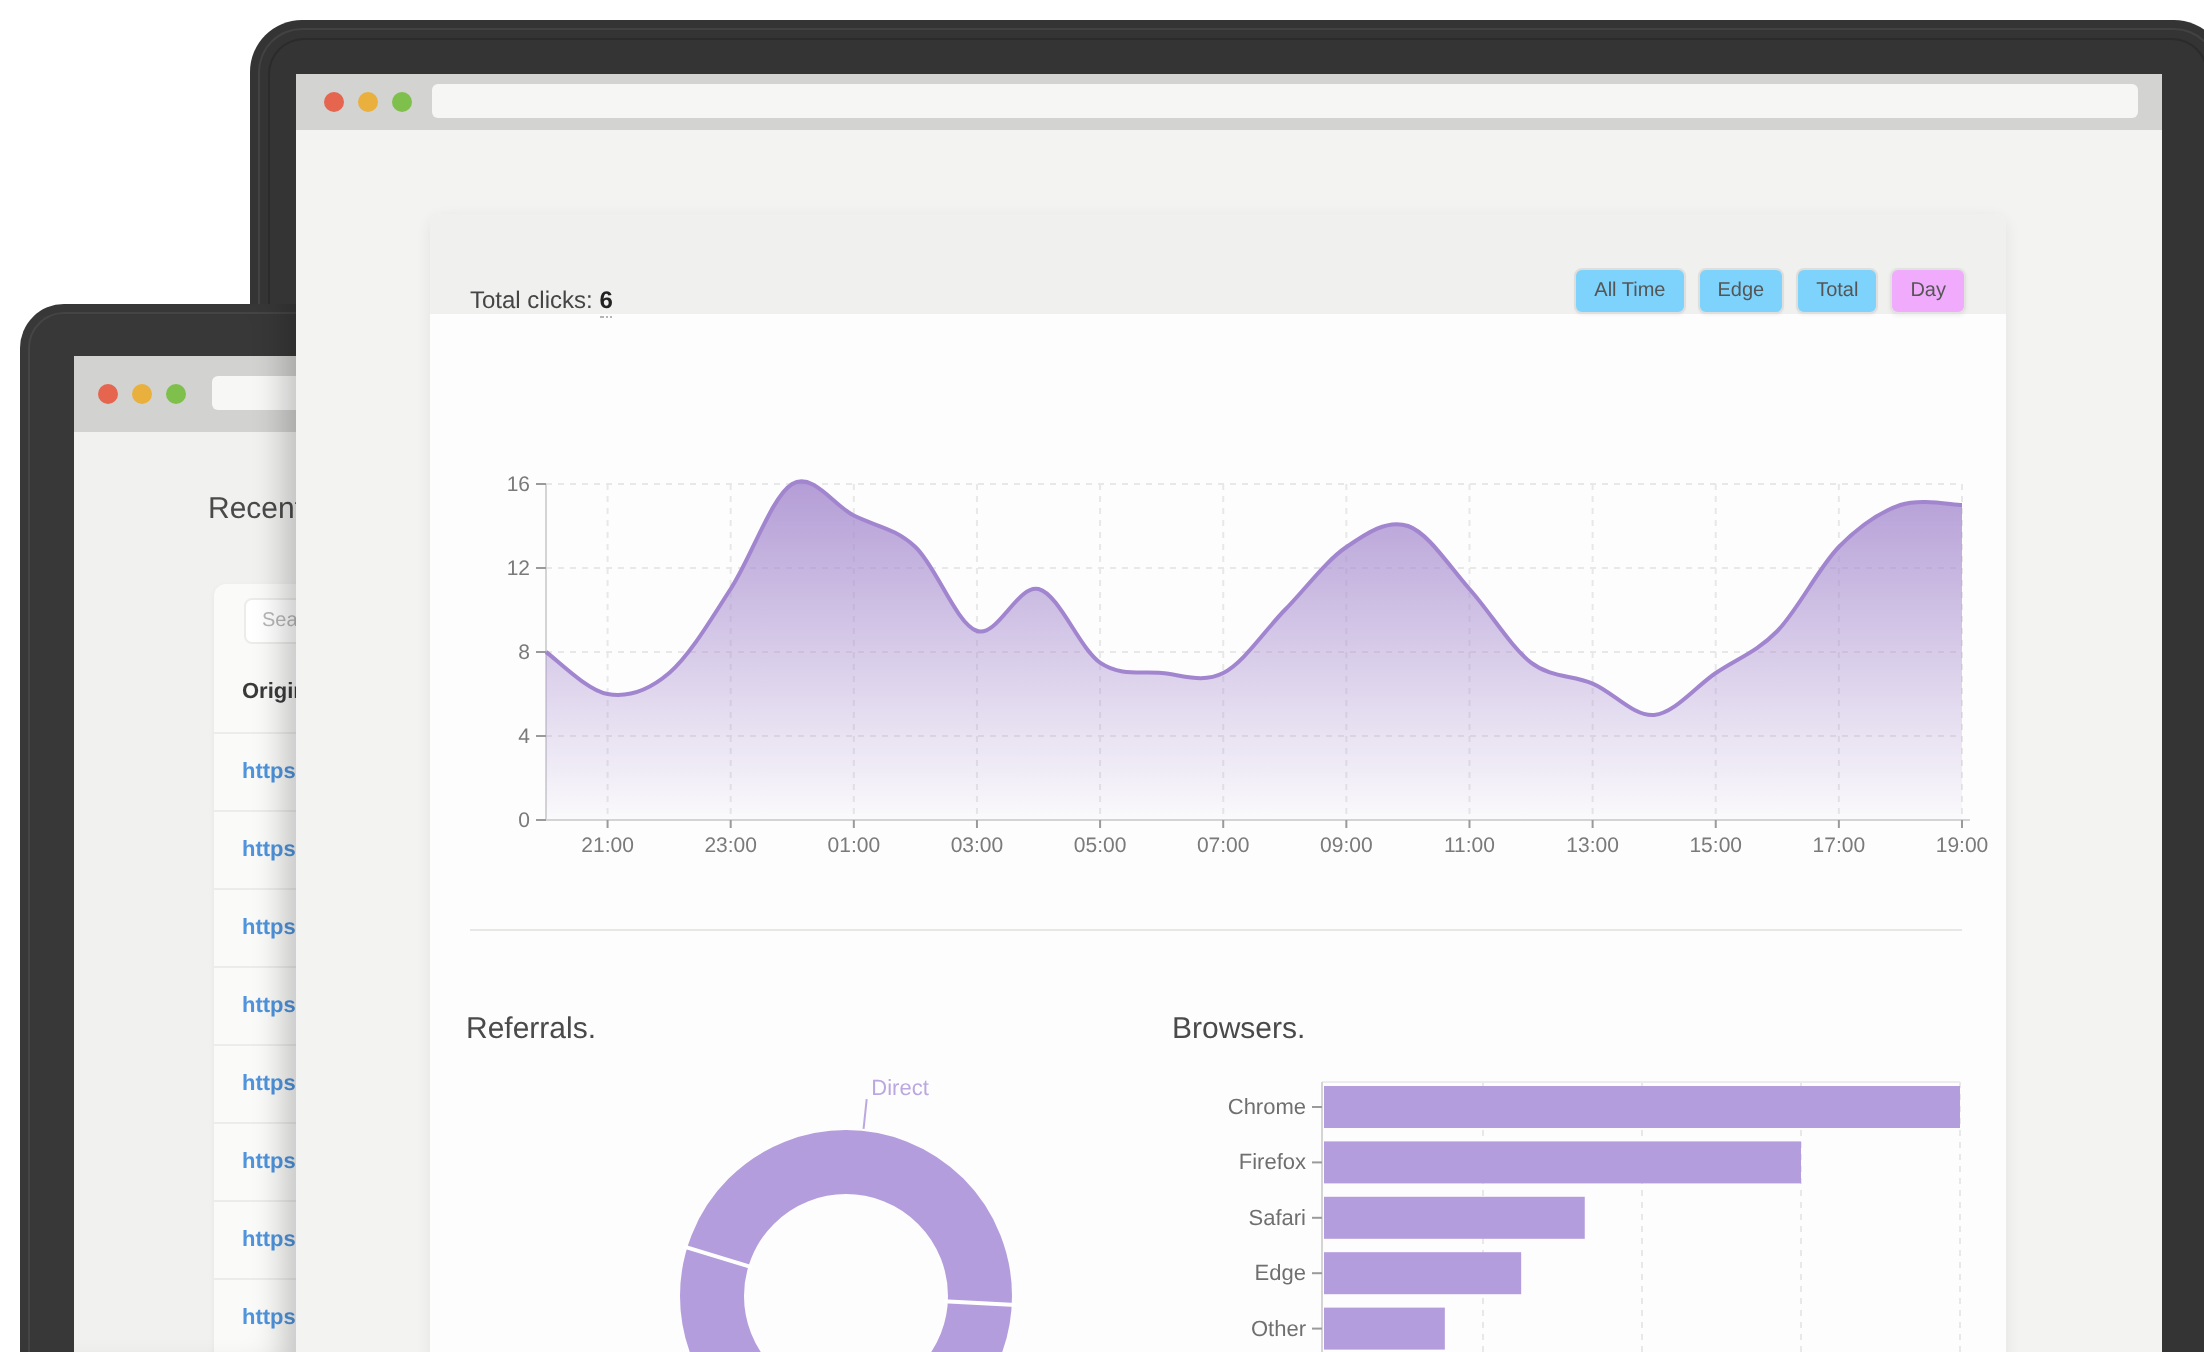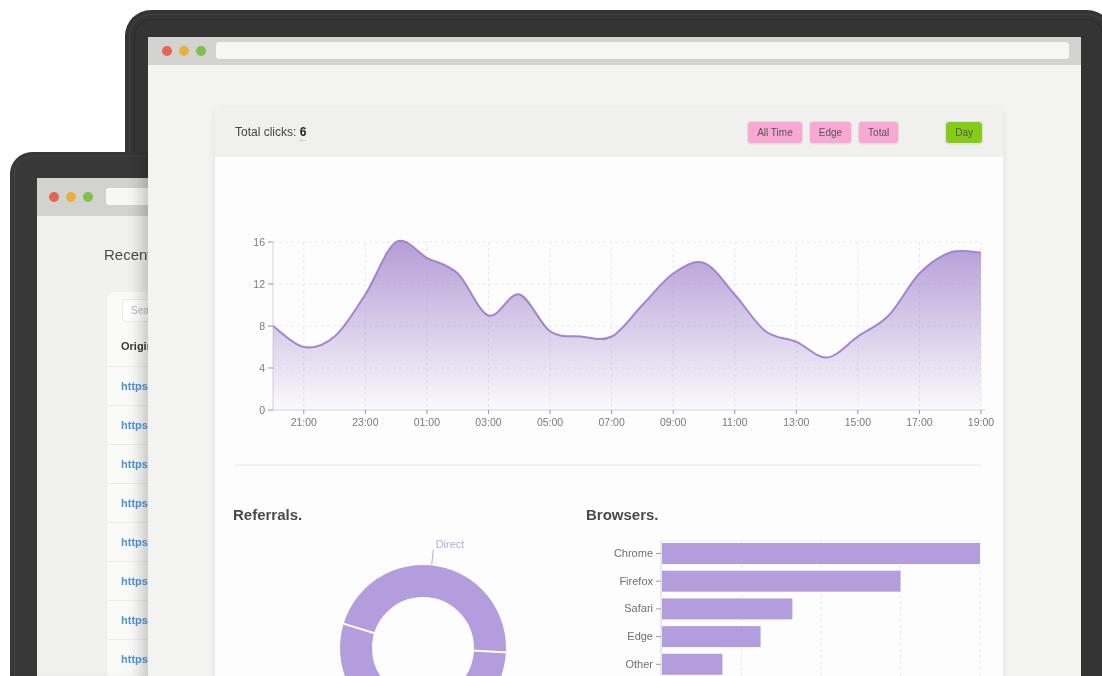--- a/index.html
+++ b/index.html
@@ -40,38 +40,38 @@
     background:#f6f6f5;border-radius:3px;
   }
   
   .card{
     position:absolute;left:67px;top:70px;width:788px;height:620px;
     background:#fdfdfd;border-radius:6px;
     box-shadow:0 2px 8px rgba(0,0,0,0.07);
   }
   .card-header{
     height:50px;background:#f0f0ef;border-radius:6px 6px 0 0;
-    display:flex;align-items:center;justify-content:space-between;
+    display:flex;align-items:flex-end;justify-content:space-between;
     padding:0 20px;box-sizing:border-box;
   }
   .total-label{font-size:12px;color:#454545;}
   .total-value{font-weight:bold;color:#222;border-bottom:1px dotted #b5b5b5;padding-bottom:1px;}
   .filters{display:flex;gap:6px;}
   .filter-btn{
     font-family:"Liberation Sans",sans-serif;
-    font-size:10px;color:#555;background:#f9a8d4;border:1px solid #dededd;
+    font-size:10px;color:#555;background:#7dd3fc;border:1px solid #dededd;
     border-radius:4px;padding:5px 9px;cursor:pointer;box-shadow:0 1px 1px rgba(0,0,0,0.03);
   }
-  .filter-btn.active{background:#84cc16;border-color:#e2e2e1;box-shadow:0 1px 2px rgba(0,0,0,0.06);margin-left:40px;}
+  .filter-btn.active{background:#f0abfc;border-color:#e2e2e1;box-shadow:0 1px 2px rgba(0,0,0,0.06);}
   .headline{
     position:absolute;left:20px;top:87px;font-size:16px;color:#4d4d4d;
   }
   .headline b{color:#1f1f1f;border-bottom:1px dotted #b5b5b5;padding-bottom:1px;}
   .section-heading{
-    position:absolute;font-size:15px;color:#4a4a4a;font-weight:bold;
+    position:absolute;font-size:15px;color:#4a4a4a;
   }
   #charts-svg{position:absolute;left:0;top:50px;}
   
   .back-window{
     position:absolute;left:10px;top:152px;width:138px;height:524px;
     background:#383838;border-radius:22px 0 0 0;z-index:3;overflow:hidden;
   }
   .back-window::before{
     content:"";position:absolute;left:4px;top:4px;width:400px;height:600px;
     border-radius:18px 0 0 0;border:1px solid #454545;pointer-events:none;z-index:5;

